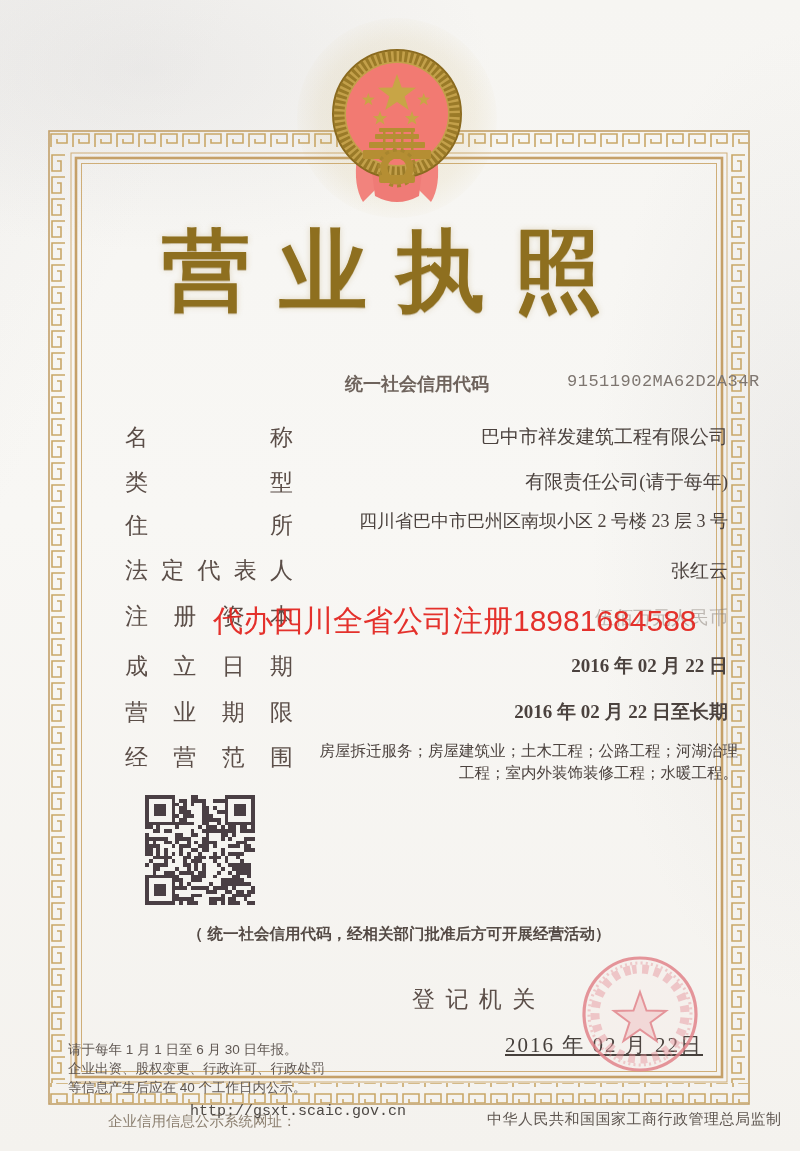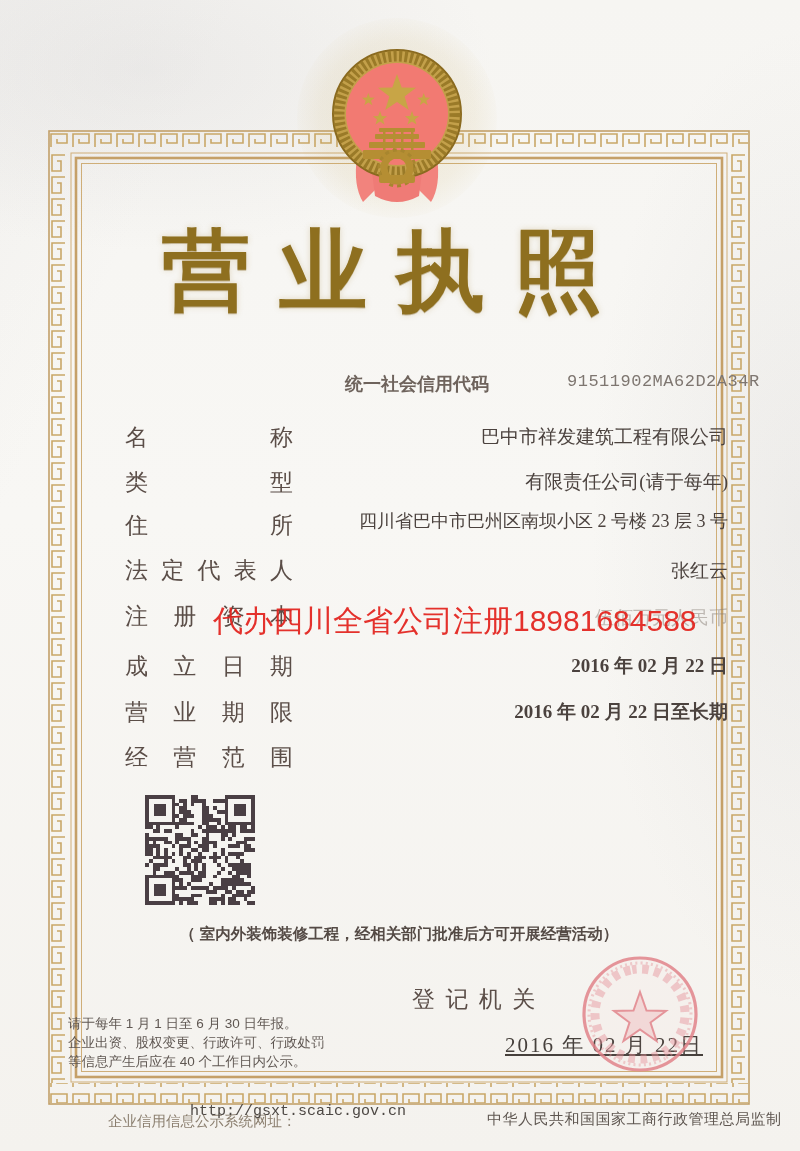--- a/index.html
+++ b/index.html
@@ -54,21 +54,21 @@
   }
   
   .qr{position:absolute;left:145px;top:795px;width:110px;height:110px;}
   
   .note-line{position:absolute;left:84px;top:924px;width:630px;text-align:center;
     font-size:15.5px;color:#544a45;font-weight:bold;
     font-family:"Liberation Sans","DejaVu Sans",sans-serif;}
   .reg-label{position:absolute;left:412px;top:984px;font-size:23px;color:#5b4e48;
     font-family:"Liberation Sans","DejaVu Sans",sans-serif;letter-spacing:2px;}
   .reg-date{position:absolute;left:505px;top:1031px;font-size:21px;color:#46403c;letter-spacing:2px;text-decoration:underline;}
-  .annual{position:absolute;left:68px;top:1014px;width:260px;font-size:13.5px;line-height:1.42;
+  .annual{position:absolute;left:68px;top:1040px;width:260px;font-size:13.5px;line-height:1.42;
     color:#5f5752;font-family:"Liberation Sans","DejaVu Sans",sans-serif;}
   
   .seal{position:absolute;left:575px;top:950px;z-index:7;opacity:.85;}
   
   .pub-label{position:absolute;left:60px;top:1112px;font-size:14.5px;color:#8b7f6f;margin-left:48px;}
   .pub-url{position:absolute;left:190px;top:1103px;font-size:15px;color:#4d4844;
     font-family:"Liberation Mono","DejaVu Sans Mono",monospace;}
   .producer{position:absolute;left:487px;top:1110px;font-size:15px;color:#5e5650;letter-spacing:.5px;}
 </style>
 </head>
@@ -152,20 +152,21 @@
   <div class="flabel" style="top:601px">注册资本</div>
   <div class="fvalue capital-under" style="top:607px">伍佰万元人民币</div>
 
   <div class="flabel" style="top:651px">成立日期</div>
   <div class="fvalue" style="top:655px;font-weight:bold">2016 年 02 月 22 日</div>
 
   <div class="flabel" style="top:697px">营业期限</div>
   <div class="fvalue" style="top:701px;font-weight:bold">2016 年 02 月 22 日至长期</div>
 
   <div class="flabel" style="top:742px">经营范围</div>
+  <div class="fvalue small" style="top:740px">房屋拆迁服务；房屋建筑业；土木工程；公路工程；河湖治理工程；室内外装饰装修工程；水暖工程。</div>
 
   <div class="watermark">代办四川全省公司注册18981684588</div>
 
   <div class="qr">
     <svg id="qrsvg" width="110" height="110" viewBox="0 0 29 29" shape-rendering="crispEdges">
         <rect x="12" y="0" width="1" height="1" fill="#4a3f44"></rect>
         <rect x="13" y="0" width="1" height="1" fill="#4a3f44"></rect>
         <rect x="9" y="1" width="1" height="1" fill="#4a3f44"></rect>
         <rect x="10" y="1" width="1" height="1" fill="#4a3f44"></rect>
         <rect x="12" y="1" width="1" height="1" fill="#4a3f44"></rect>
@@ -488,21 +489,21 @@
         <rect x="28" y="28" width="1" height="1" fill="#4a3f44"></rect>
         <rect x="0.5" y="0.5" width="7" height="7" fill="none" stroke="#4a3f44" stroke-width="1"></rect>
         <rect x="2.5" y="2.5" width="3" height="3" fill="#4a3f44"></rect>
         <rect x="21.5" y="0.5" width="7" height="7" fill="none" stroke="#4a3f44" stroke-width="1"></rect>
         <rect x="23.5" y="2.5" width="3" height="3" fill="#4a3f44"></rect>
         <rect x="0.5" y="21.5" width="7" height="7" fill="none" stroke="#4a3f44" stroke-width="1"></rect>
         <rect x="2.5" y="23.5" width="3" height="3" fill="#4a3f44"></rect>
       </svg>
   </div>
 
-  <div class="note-line">（ 室内外装饰装修工程，经相关部门批准后方可开展经营活动）</div>
+  <div class="note-line">（ 统一社会信用代码，经相关部门批准后方可开展经营活动）</div>
 
   <div class="reg-label">登 记 机 关</div>
   <div class="reg-date">2016 年 02 月 22日</div>
 
   <svg class="seal" width="130" height="130" viewBox="0 0 130 130">
     <circle cx="65" cy="64" r="56" fill="rgba(240,170,175,0.06)" stroke="#e2848b" stroke-width="3.2"></circle>
 
     <circle cx="65" cy="64" r="45" fill="none" stroke="#e5949a" stroke-width="9" stroke-dasharray="6.5 5.5" opacity="0.55" transform="rotate(-100 65 64)" stroke-dashoffset="2"></circle>
     <circle cx="65" cy="64" r="51" fill="none" stroke="#e5949a" stroke-width="3" stroke-dasharray="2 3.2" opacity="0.5" transform="rotate(60 65 64)"></circle>
 

